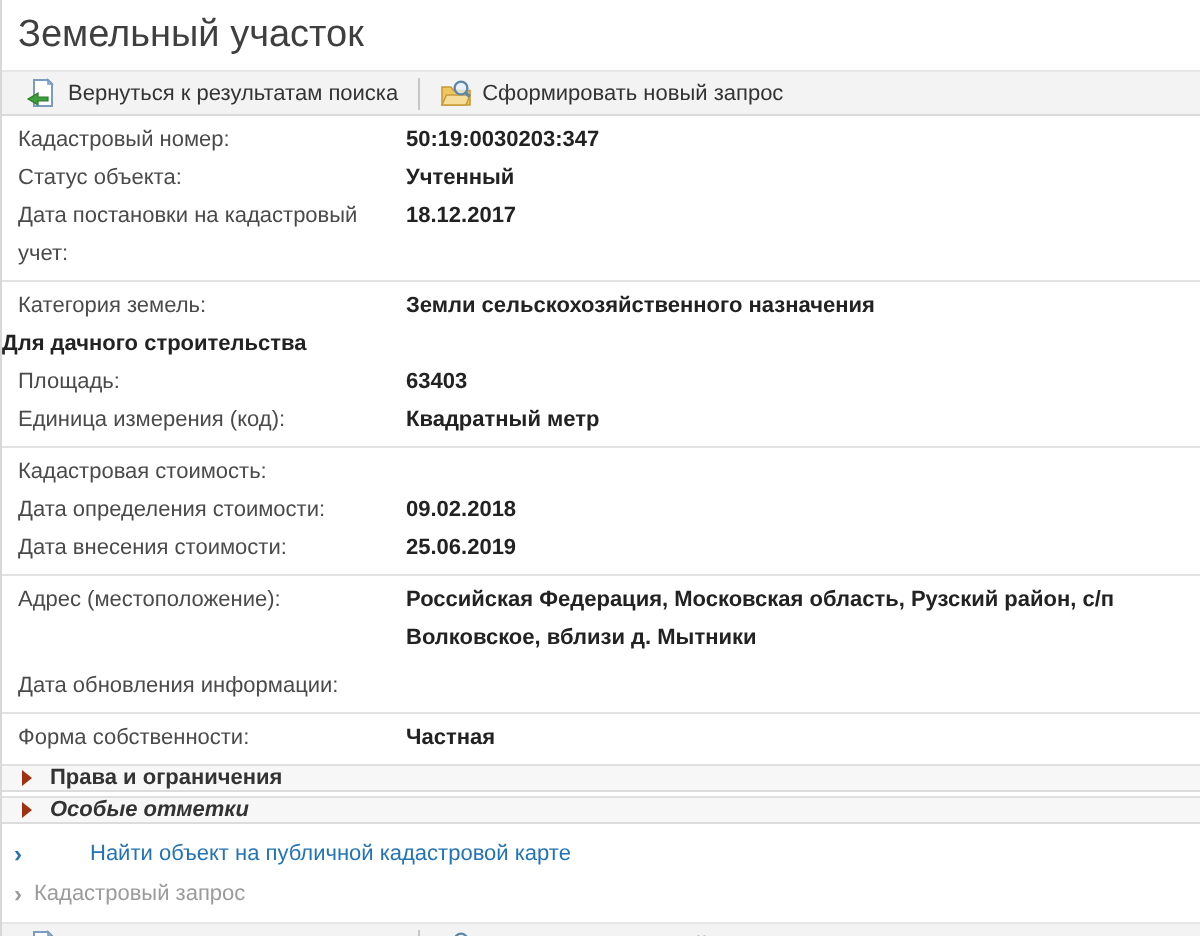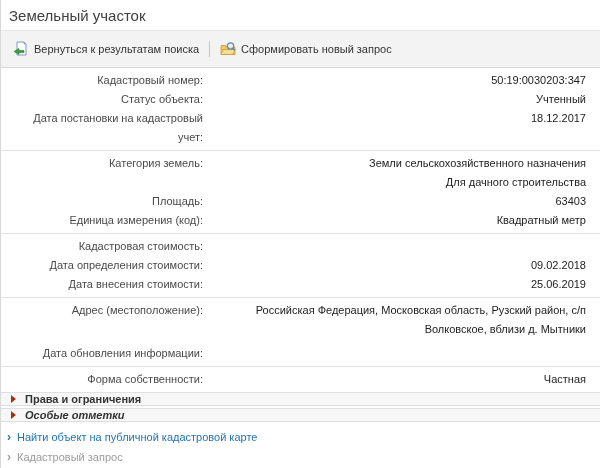--- a/index.html
+++ b/index.html
@@ -1,45 +1,45 @@
 <!DOCTYPE html>
 <html><head>
 <meta charset="utf-8">
 <style>
   * { margin:0; padding:0; box-sizing:border-box; }
   html,body { width:600px; height:468px; background:#fff; overflow:hidden; }
   body { font-family:"Liberation Sans","DejaVu Sans",sans-serif; font-size:11px; color:#4a4a4a; }
   .page { width:600px; height:468px; display:flex; flex-direction:column; border-left:1px solid #d8d8d8; overflow:hidden; background:#fff; }
 
-  .page-title { font-size:15px; color:#3f3f3f; padding:7px 24px 6px 8px; }
+  .page-title { font-size:19px; color:#3f3f3f; padding:7px 24px 6px 8px; }
 
   .toolbar { background:#f3f3f3; border-top:1px solid #e7e7e7; border-bottom:1px solid #dadada;
-             display:flex; align-items:center; height:38px; padding:0 6px; flex:none; }
+             display:flex; align-items:center; height:23px; padding:0 6px; flex:none; }
   .tb-btn { display:inline-flex; align-items:center; gap:5px; padding:2px 6px; cursor:pointer; color:#333; }
   .tb-btn svg { display:block; }
   .tb-sep { width:1px; height:16px; background:#c6c6c6; margin:0 4px; }
 
-  .section { border-bottom:1px solid #e3e3e3; padding:3px 0 3px 0;text-align:right; }
+  .section { border-bottom:1px solid #e3e3e3; padding:3px 0 3px 0; }
   .row { display:flex; line-height:19px; }
   .row .label { flex:none; width:202px; padding-left:8px; color:#4a4a4a; }
-  .row .value { flex:1; padding-right:14px; font-weight:normal; color:#222; }
+  .row .value { flex:1; padding-right:14px; font-weight:bold; color:#222; }
   .row.gap-top { margin-top:5px; }
 
   .expander { background:#f7f7f7; border-top:1px solid #e0e0e0; border-bottom:1px solid #dcdcdc;
               height:24px; display:flex; align-items:center; padding-left:10px; cursor:pointer; }
   .expander + .expander { margin-top:2px;font-style:italic; }
   .tri { width:0; height:0; border-left:5px solid #a0310f; border-top:4px solid transparent;
          border-bottom:4px solid transparent; margin-right:9px; }
   .exp-label { font-weight:bold; color:#333; }
 
   .links { padding:5px 0 4px 0; }
   .link-row { display:flex; align-items:center; line-height:20px; padding-left:6px; }
   .chev { font-weight:bold; margin-right:6px; font-size:12px; }
   .link-row.active { color:#2374b5; }
-  .link-row.active .link-text { color:#2374b5; cursor:pointer; }
+  .link-row.active .link-text { color:#2374b5; cursor:pointer;margin-left:28px; }
   .link-row.disabled { color:#9b9b9b; }
   .link-row.disabled .link-text { color:#9b9b9b; }
 
   .toolbar.bottom { margin-top:auto; }
 </style>
 </head>
 <body>
 
 <div class="page">
 

